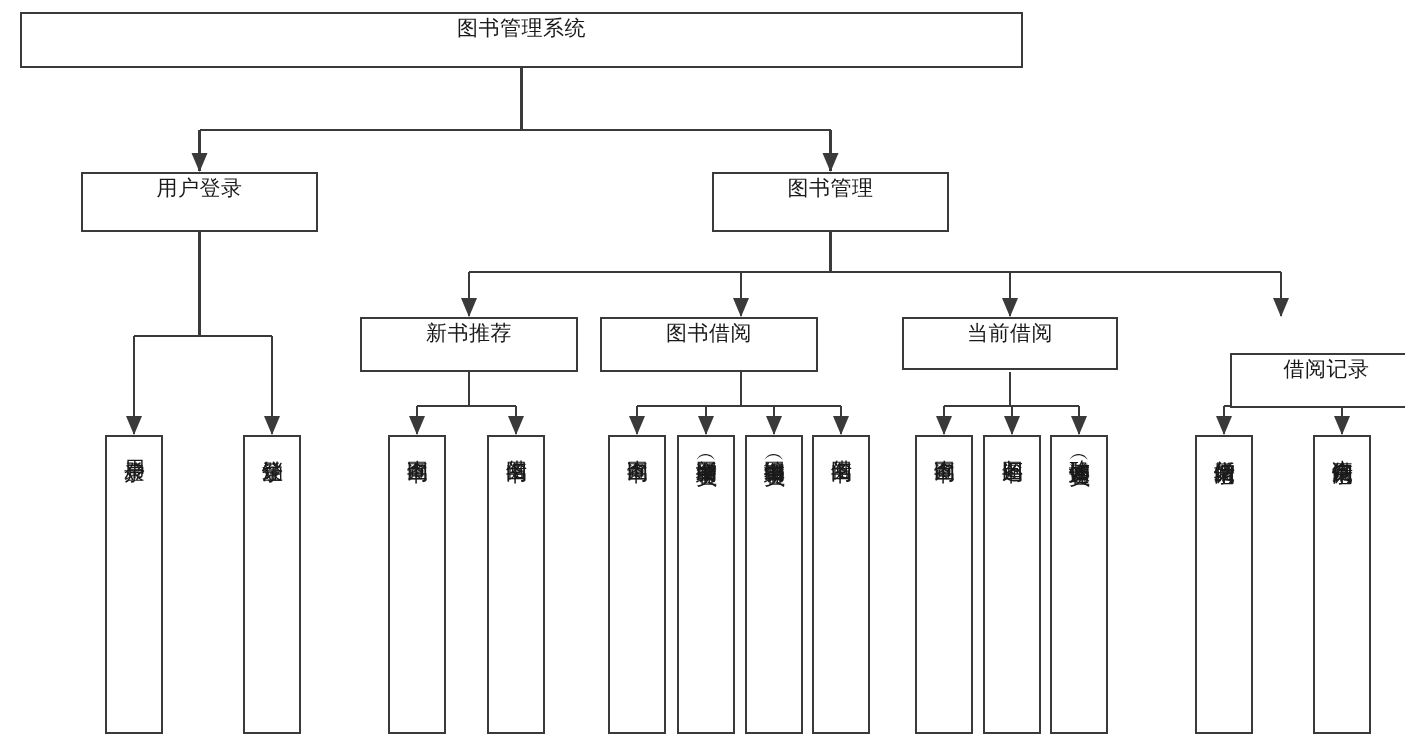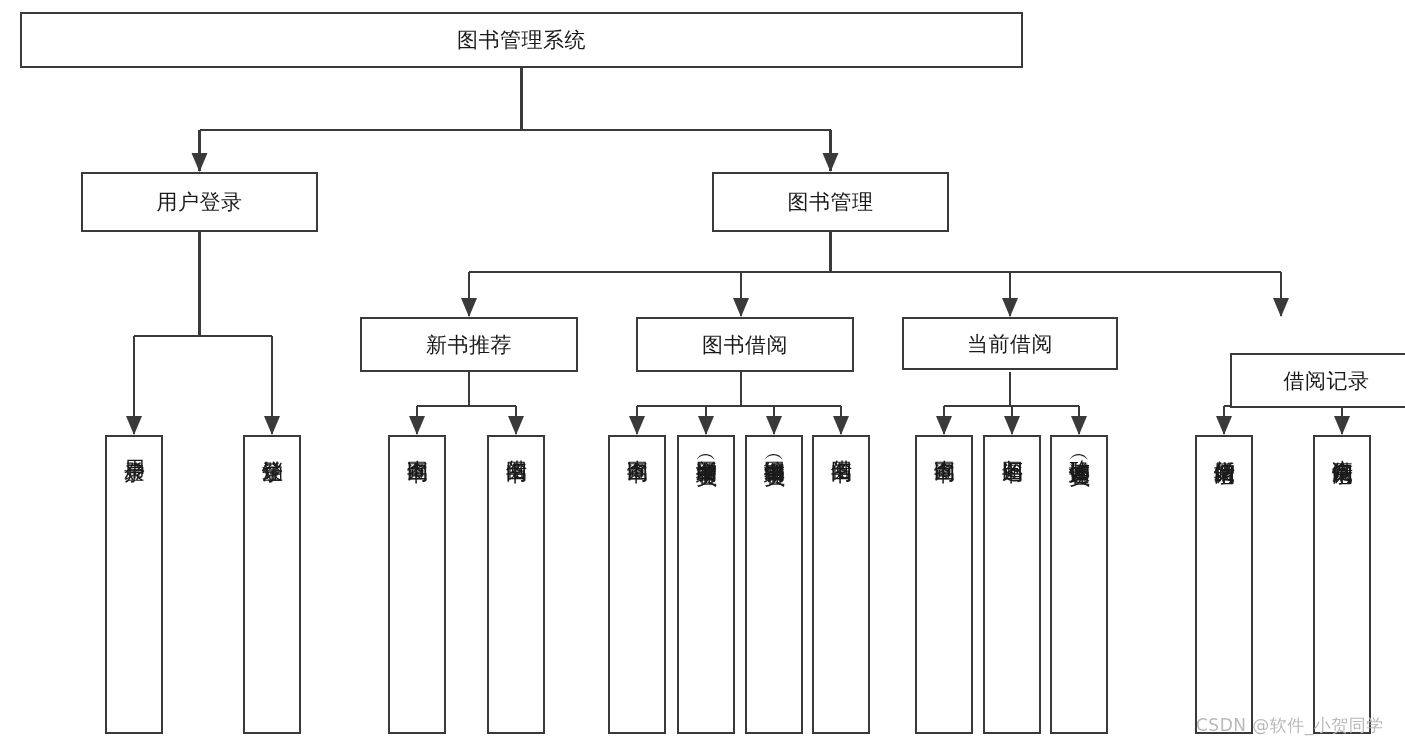--- a/index.html
+++ b/index.html
@@ -24,21 +24,21 @@
     width: 1405px;
     height: 747px;
     pointer-events: none;
   }
   .node {
     position: absolute;
     box-sizing: border-box;
     background: #ffffff;
     border: 2px solid #3a3a3a;
     display: flex;
-    align-items: center;
+    align-items: flex-start;
     justify-content: center;
     color: #1a1a1a;
   }
   .node.horiz {
     font-size: 21px;
     letter-spacing: 0.5px;
   }
   .node.vert {
     font-size: 21px;
     align-items: flex-start;
@@ -136,21 +136,21 @@
       </div>
       <div class="node horiz" style="left: 360px; top: 317px; width: 218px; height: 55px;">
         <span>新书推荐</span>
       </div>
       <div class="node vert" style="left: 388px; top: 435px; width: 58px; height: 299px;">
         <span class="vlabel">查询图书</span>
       </div>
       <div class="node vert" style="left: 487px; top: 435px; width: 58px; height: 299px;">
         <span class="vlabel">借阅图书</span>
       </div>
-      <div class="node horiz" style="left: 636px; top: 317px; width: 218px; height: 55px;">
+      <div class="node horiz" style="left: 600px; top: 317px; width: 218px; height: 55px;">
         <span>图书借阅</span>
       </div>
       <div class="node vert" style="left: 608px; top: 435px; width: 58px; height: 299px;">
         <span class="vlabel">查询图书</span>
       </div>
       <div class="node vert" style="left: 677px; top: 435px; width: 58px; height: 299px;">
         <span class="vlabel">新增图书（管理员）</span>
       </div>
       <div class="node vert" style="left: 745px; top: 435px; width: 58px; height: 299px;">
         <span class="vlabel">编辑图书（管理员）</span>
@@ -173,14 +173,13 @@
       <div class="node horiz" style="left: 1230px; top: 317px; width: 193px; height: 55px; margin-top: 36px;">
         <span>借阅记录</span>
       </div>
       <div class="node vert" style="left: 1195px; top: 435px; width: 58px; height: 299px;">
         <span class="vlabel">新增借阅记录</span>
       </div>
       <div class="node vert" style="left: 1313px; top: 435px; width: 58px; height: 299px;">
         <span class="vlabel">查询借阅记录</span>
       </div>
     </div>
-  <div class="watermark" style="left: 1196px; top: 714px;">CSDN @软件_小贺同学</div>
 </div>
 
 </body></html>

